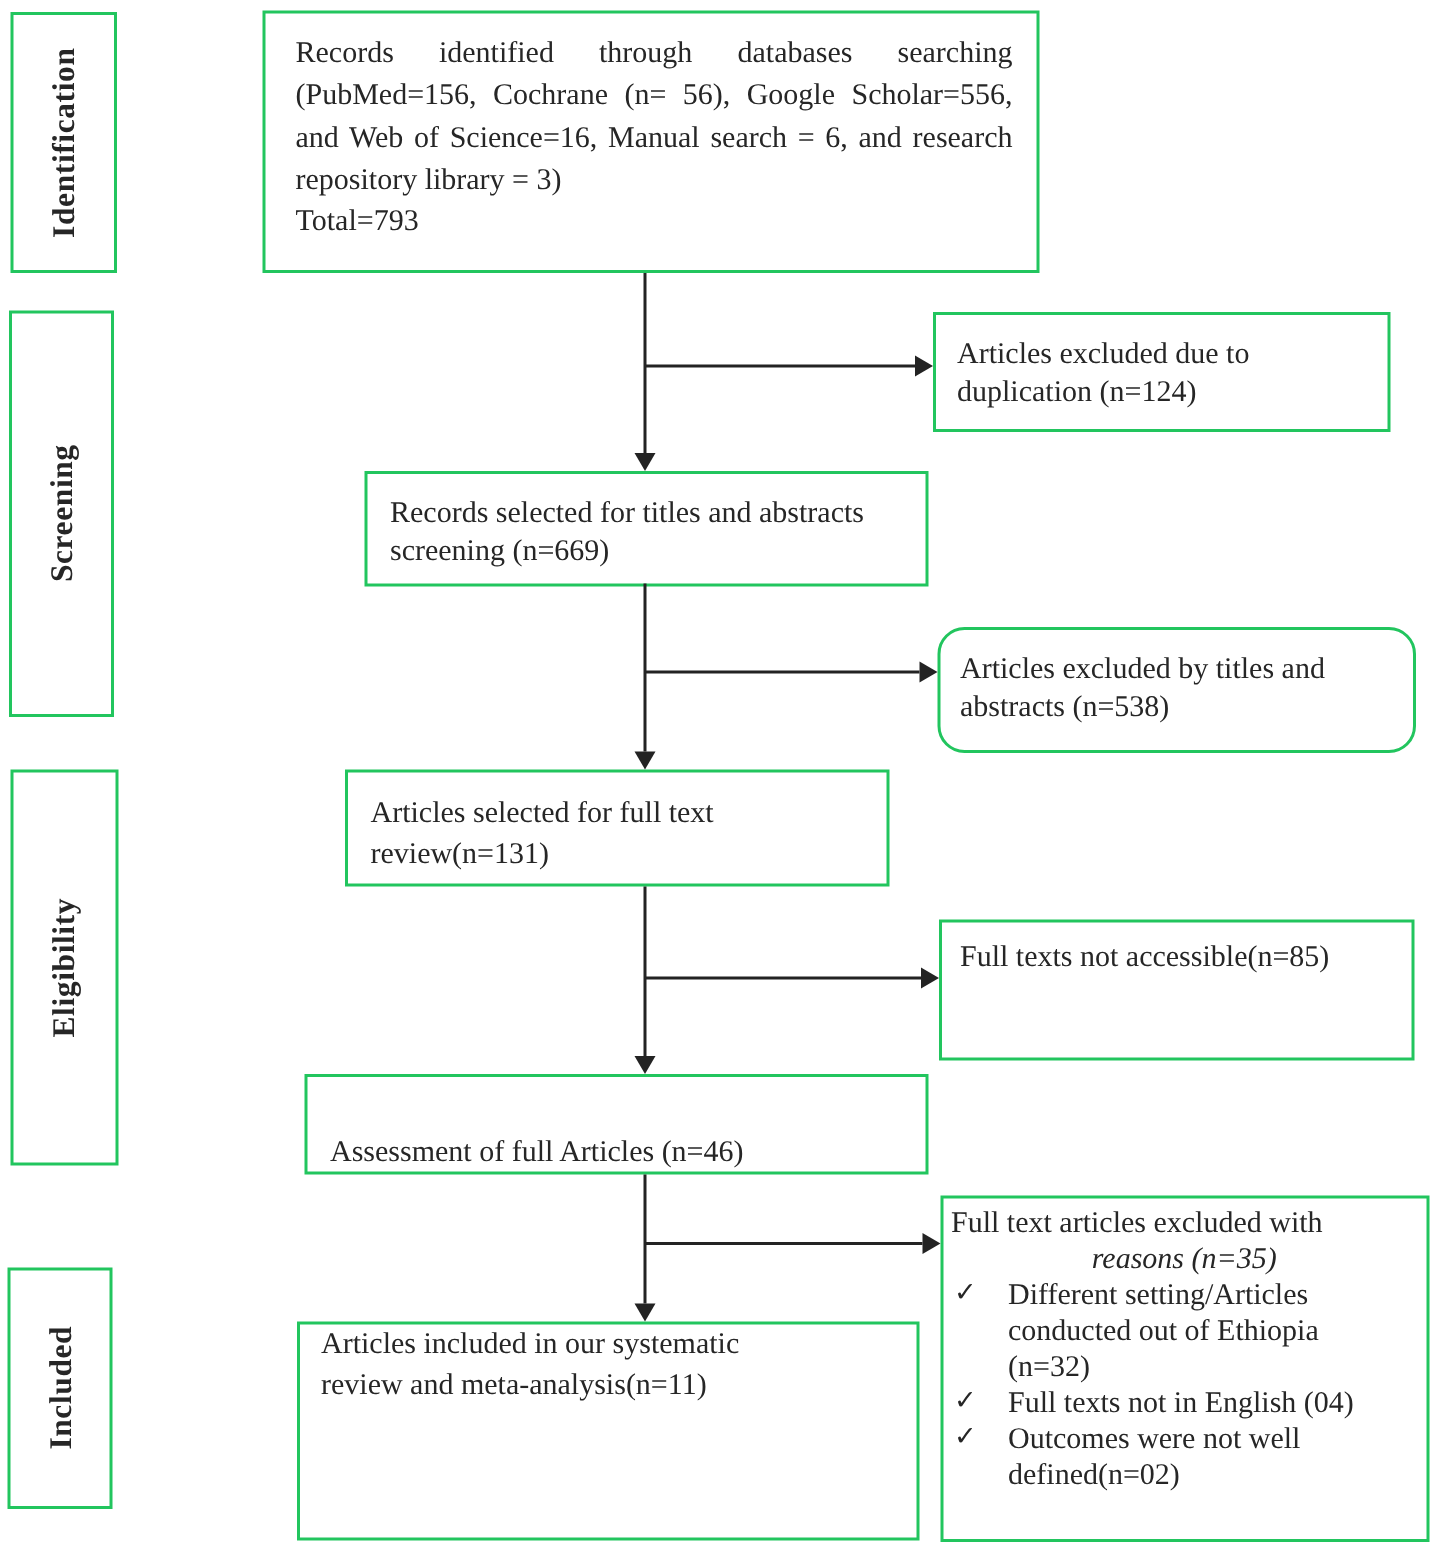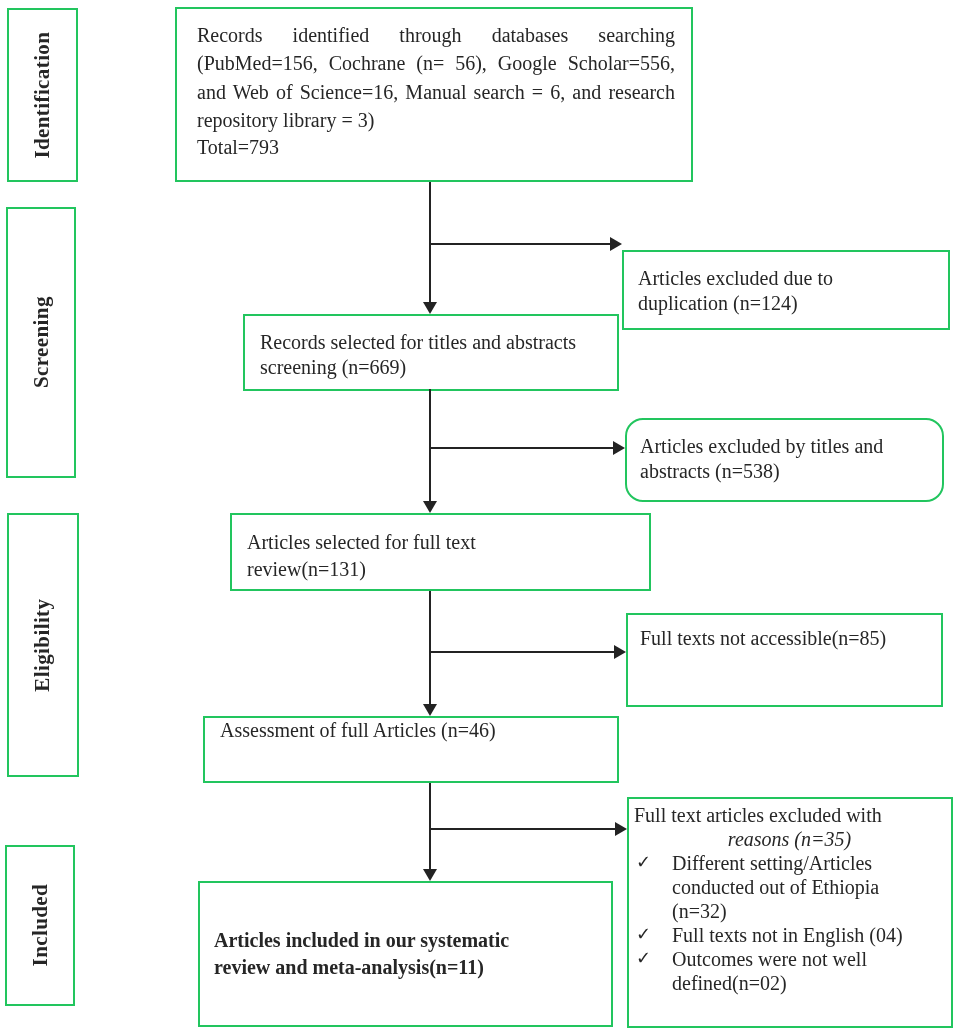--- a/index.html
+++ b/index.html
@@ -44,22 +44,22 @@
     position: absolute; width: 0; height: 0;
     border-top: 7px solid transparent;
     border-bottom: 7px solid transparent;
     border-left: 12px solid #232323;
   }
   .idbox { padding: 12px 16px 0 20px; }
   .idbox .para { text-align: justify; line-height: 1.42; }
   .idbox .total { }
   .screenbox { padding: 14px 10px 0 15px; line-height: 1.25; }
   .ftrbox { padding: 14px 95px 0 15px; line-height: 1.35; }
-  .assessbox { display: flex; align-items: flex-start; padding-left: 15px; }
-  .inclbox { display: flex; flex-direction: column; justify-content: center; padding: 0 72px 0 14px; line-height: 1.35; font-weight: bold; }
+  .assessbox { display: flex; align-items: flex-end; padding-left: 15px; }
+  .inclbox { display: flex; flex-direction: column; justify-content: flex-start; padding: 0 72px 0 14px; line-height: 1.35; }
   .rb1 { padding: 14px 80px 0 14px; }
   .rb2 { padding: 14px 30px 0 13px; }
   .rb3 { padding: 11px 12px 0 12px; }
   .reasons { padding: 4px 6px 0 5px; line-height: 1.2; }
   .reasons .t2 { text-align: center; font-style: italic; }
   .reason-item { display: flex; align-items: flex-start; }
   .reason-item .check {
     width: 38px;
     flex: 0 0 38px;
     padding-left: 2px;
@@ -88,33 +88,33 @@
 
   <div class="box idbox" style="left:175px; top:7px; width:518px; height:175px;">
     <div class="para">Records identified through databases searching (PubMed=156, Cochrane (n= 56), Google Scholar=556, and Web of Science=16, Manual search = 6, and research repository library = 3)</div>
     <div class="total">Total=793</div>
   </div>
 
   <div class="box screenbox" style="left:243px; top:314px; width:376px; height:77px;">
     <div>Records selected for titles and abstracts screening (n=669)</div>
   </div>
 
-  <div class="box ftrbox" style="left:230px; top:513px; width:421px; height:78px;">
+  <div class="box ftrbox" style="left:230px; top:513px; width:363px; height:78px;">
     <div>Articles selected for full text review(n=131)</div>
   </div>
 
   <div class="box assessbox" style="left:203px; top:716px; width:416px; height:67px;">
     <div>Assessment of full Articles (n=46)</div>
   </div>
 
   <div class="box inclbox" style="left:198px; top:881px; width:415px; height:146px;">
     <div>Articles included in our systematic review and meta-analysis(n=11)</div>
   </div>
 
-  <div class="box rb1" style="left:622px; top:208px; width:328px; height:80px;margin-top:42px;">
+  <div class="box rb1" style="left:622px; top:208px; width:305px; height:80px;">
     <div>Articles excluded due to duplication (n=124)</div>
   </div>
 
   <div class="box rb2" style="left:625px; top:418px; width:319px; height:84px;border-radius:18px;">
     <div>Articles excluded by titles and abstracts (n=538)</div>
   </div>
 
   <div class="box rb3" style="left:626px; top:613px; width:317px; height:94px;">
     <div>Full texts not accessible(n=85)</div>
   </div>

